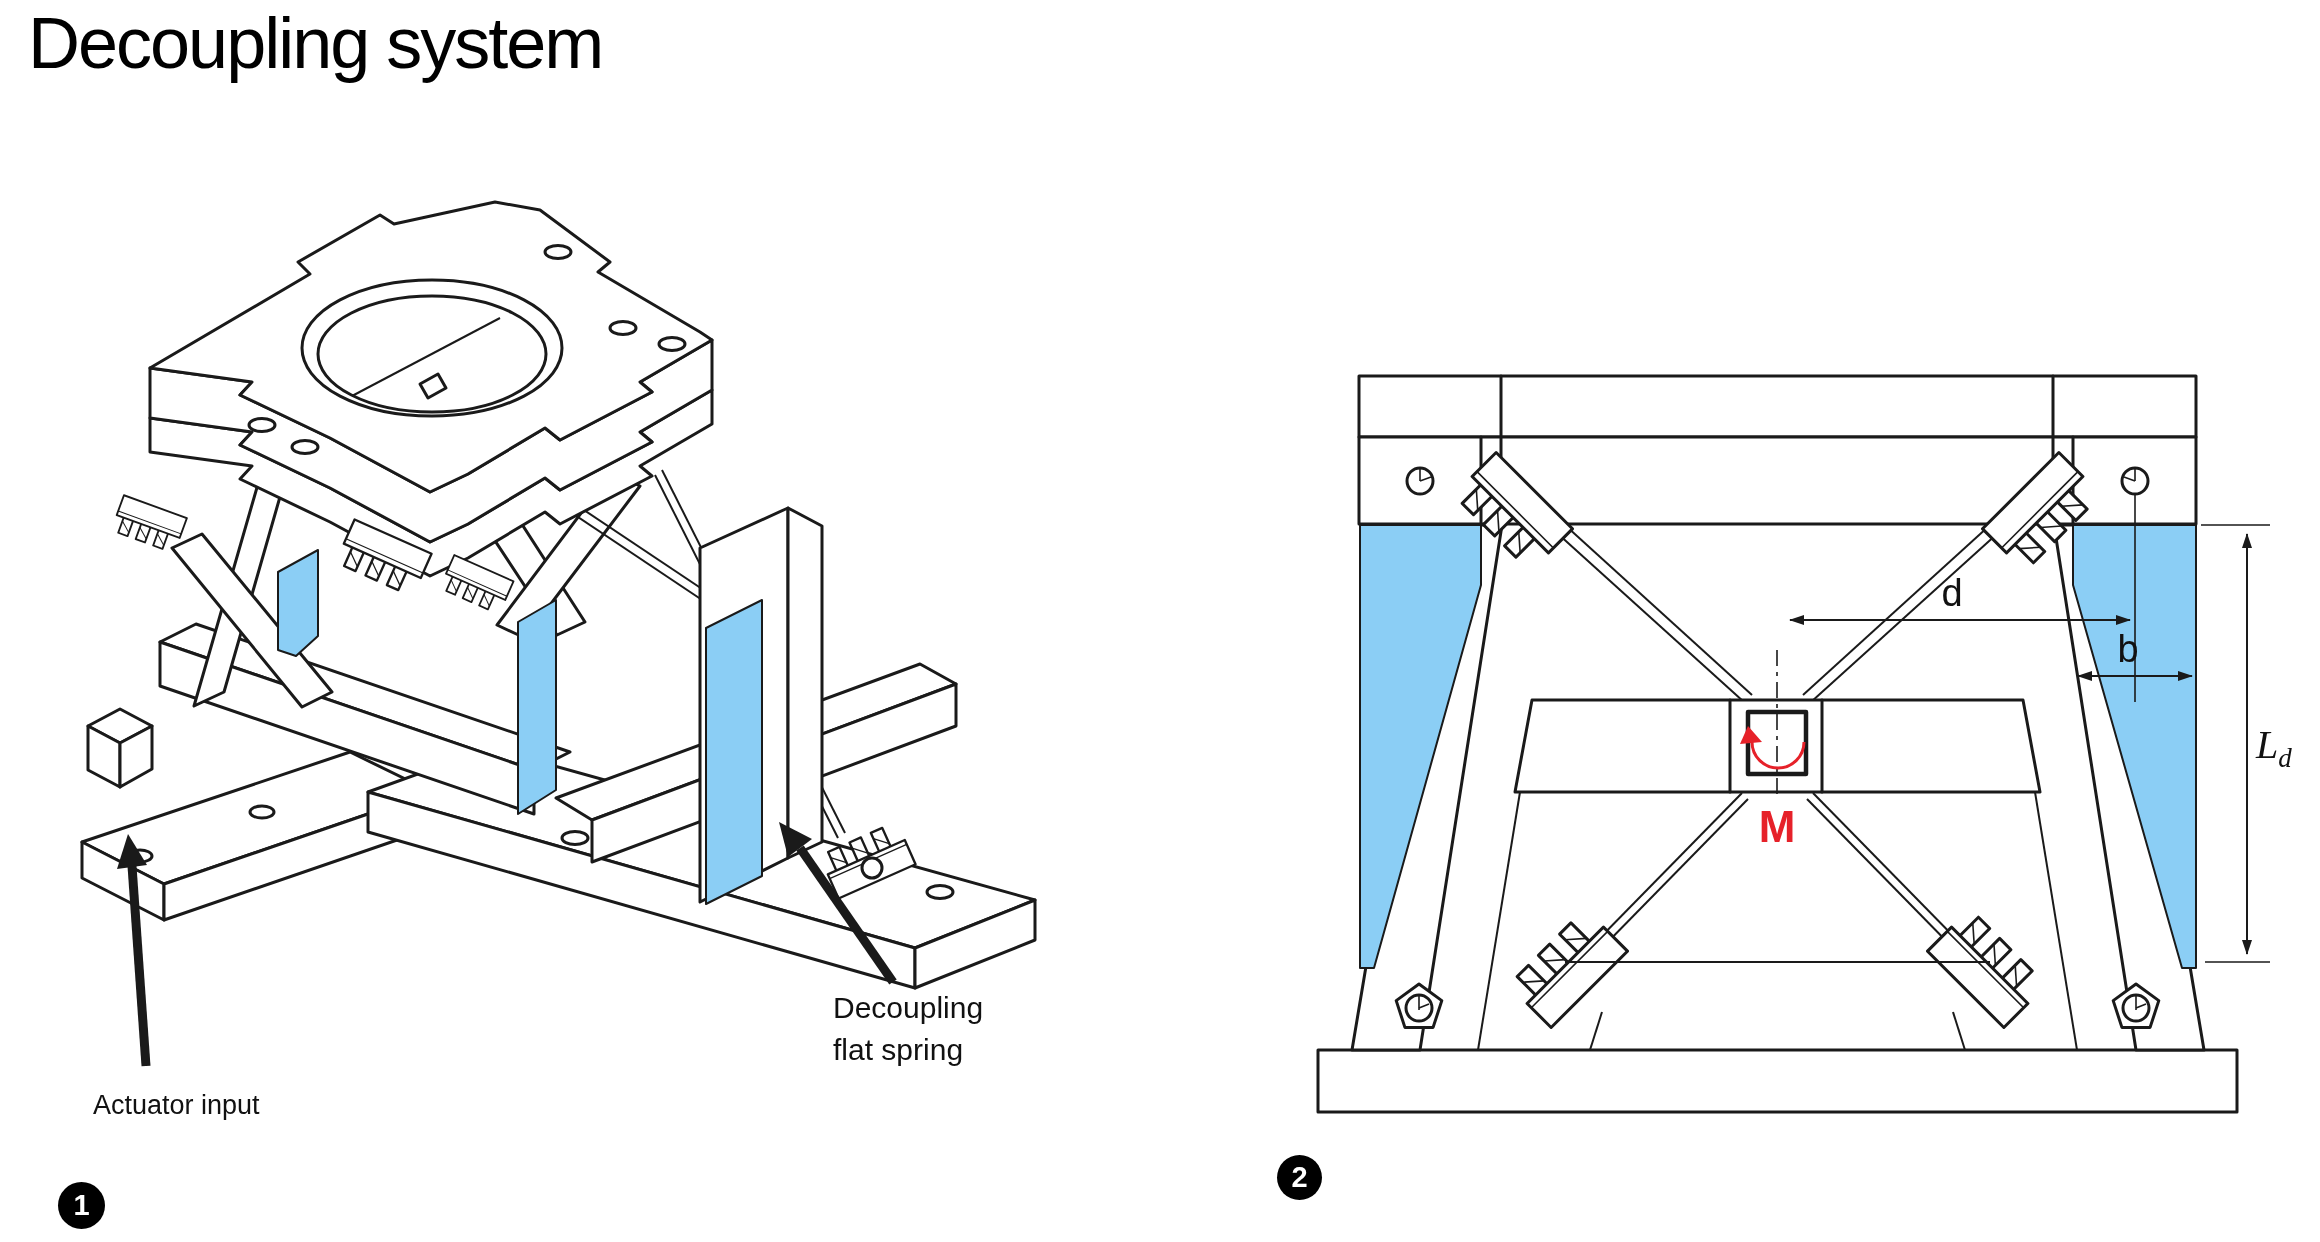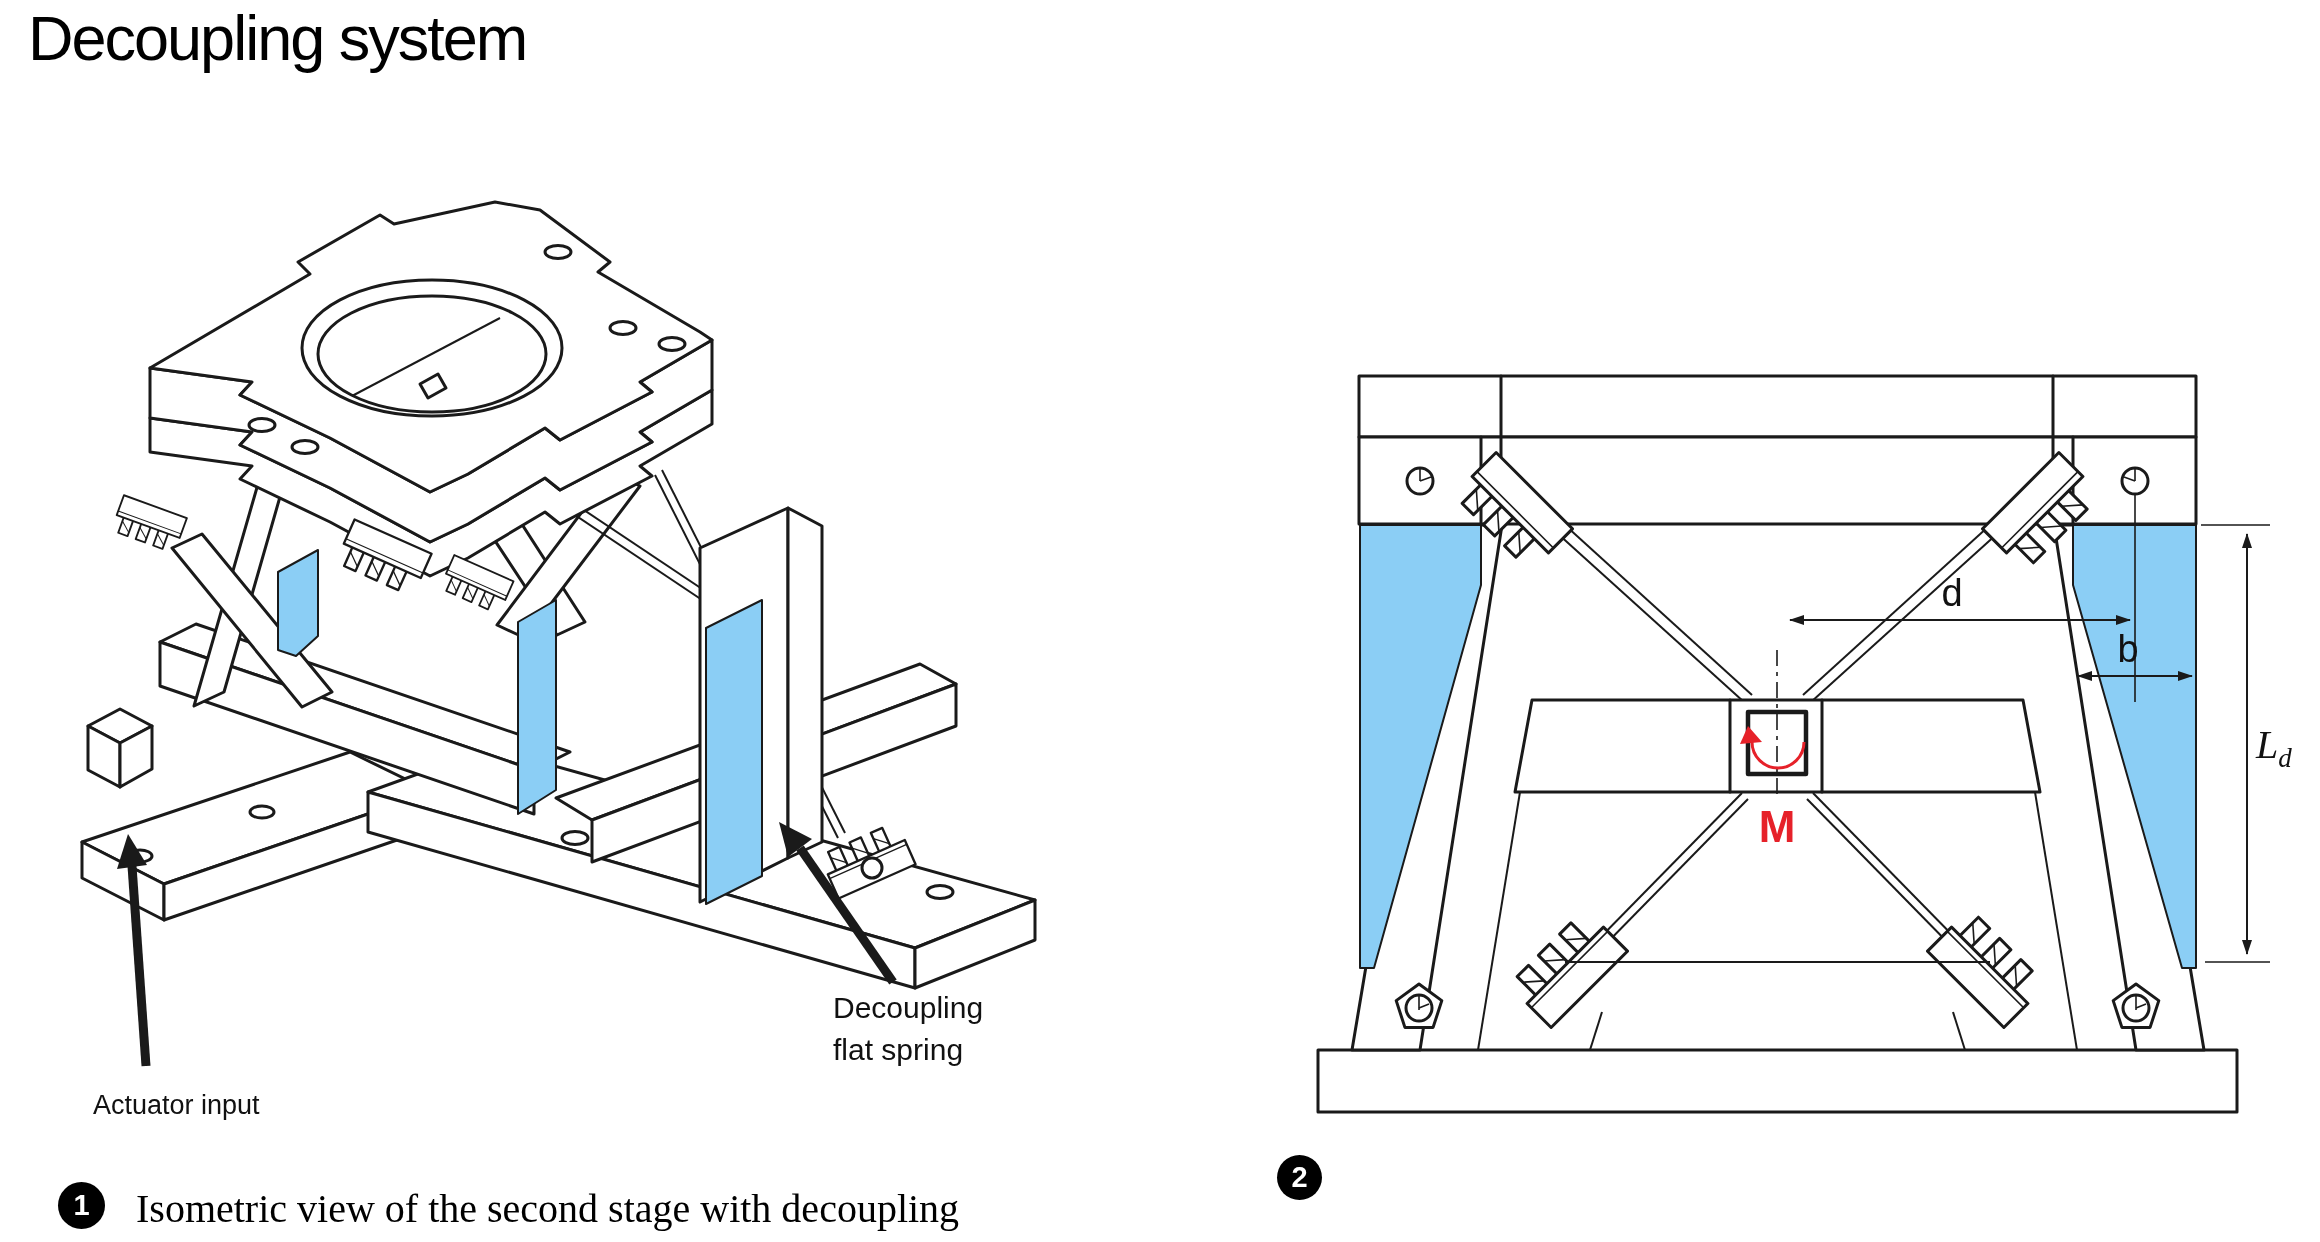--- a/index.html
+++ b/index.html
@@ -1,18 +1,18 @@
 <!DOCTYPE html>
 <html style="--line: #1a1a1a; --spring-blue: #8BCEF5; --moment-red: #E62129; --badge-bg: #000000; --badge-fg: #ffffff;"><head>
 <meta charset="utf-8">
 <style>
   html,body{margin:0;padding:0;background:#ffffff;}
   #stage{position:relative;width:2320px;height:1242px;background:#fff;overflow:hidden;
          font-family:"Liberation Sans",sans-serif;}
-  #title{position:absolute;left:28px;top:2px;font-size:63px;letter-spacing:-2px;color:#000;
+  #title{position:absolute;left:28px;top:2px;font-size:72px;letter-spacing:-2px;color:#000;
          font-family:"Liberation Sans",sans-serif;white-space:nowrap;}
   .badge{position:absolute;border-radius:50%;background:var(--badge-bg);color:var(--badge-fg);
          display:flex;align-items:center;justify-content:center;
          font:bold 29px "Liberation Sans",sans-serif;}
   #badge1{left:58px;top:1182px;width:47px;height:47px;}
   #badge2{left:1277px;top:1155px;width:45px;height:45px;}
   .caption{position:absolute;font:40px "Liberation Serif",serif;color:#000;white-space:nowrap;}
   #cap1{left:136px;top:1185px;}
   #cap2{left:1350px;top:1157px;}
   svg{position:absolute;left:0;top:0;}
@@ -265,19 +265,18 @@
         <line class="tn" x1="2205" y1="962" x2="2270" y2="962"></line>
         <line class="dim" x1="2247" y1="534" x2="2247" y2="954" marker-start="url(#ahs)" marker-end="url(#ah)"></line>
         <text class="dimser" x="2256" y="758"><tspan>L</tspan><tspan dy="9" font-size="27">d</tspan></text>
       </g>
     </g>
   </svg>
 
   <div class="badge" id="badge1">
     <span>1</span>
   </div>
-  <div class="caption" id="cap1">Isometric view of the second stage with decoupling</div>
 
   <div class="badge" id="badge2">
     <span>2</span>
   </div>
 
 </div>
 
 </body></html>

